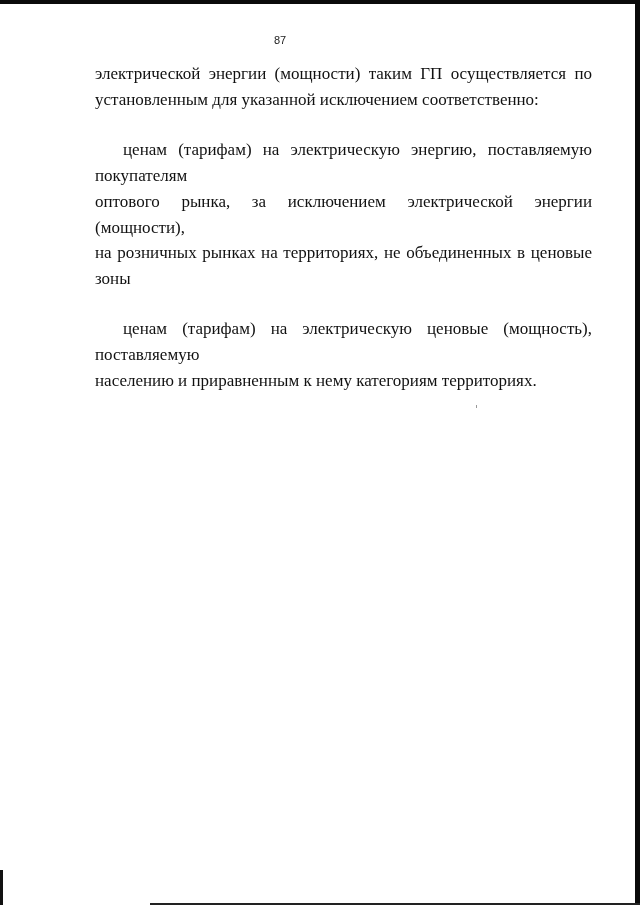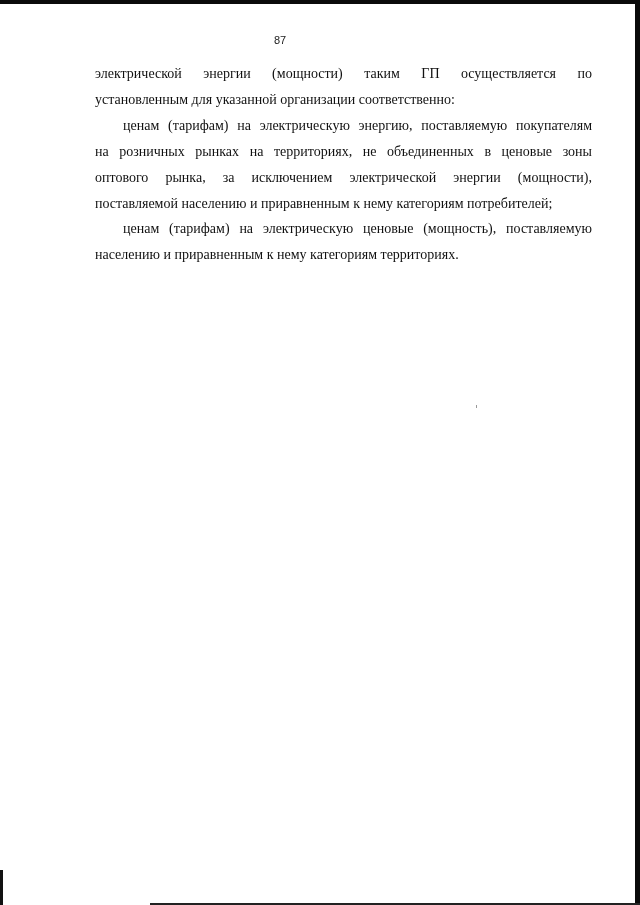--- a/index.html
+++ b/index.html
@@ -10,42 +10,41 @@
   .scan-border-top { position: absolute; left: 0; top: 0; width: 640px; height: 4px; background: #0a0a0a; }
   .scan-border-right { position: absolute; right: 0; top: 0; width: 5px; height: 905px; background: #0a0a0a; }
   .scan-border-bottom { position: absolute; left: 150px; bottom: 0; width: 490px; height: 2px; background: #222; }
   .scan-border-left { position: absolute; left: 0; top: 870px; width: 3px; height: 35px; background: #111; }
   .page-number {
     position: absolute; top: 34px; left: 0; width: 560px; text-align: center;
     font-family: "Liberation Sans", sans-serif; font-size: 11px; color: #222;
   }
   .content {
     position: absolute; left: 95px; top: 61px; width: 497px;
-    font-size: 14px; line-height: 25.9px;
+    font-size: 17px; line-height: 25.9px;
   }
   .content p { margin: 0; text-align: justify; text-align-last: left; }
-  .content p.indent { text-indent: 28px; }
+  .content p.indent { text-indent: 28px; margin-top: 24px; }
   .justify-full { text-align-last: justify !important; }
   .speck { position: absolute; left: 476px; top: 405px; width: 1px; height: 3px; background: #999; }
 </style>
 </head>
 <body>
 
 <div class="scan-border-top"></div>
 <div class="scan-border-right"></div>
 <div class="scan-border-bottom"></div>
 <div class="scan-border-left"></div>
 <div class="speck"></div>
 
 <div class="page-number">87</div>
 
 <div class="content">
   <p class="justify-full">электрической энергии (мощности) таким ГП осуществляется по</p>
-  <p>установленным для указанной организации соответственно:</p>
+  <p>установленным для указанной исключением соответственно:</p>
 
   <p class="indent justify-full">ценам (тарифам) на электрическую энергию, поставляемую покупателям</p>
+  <p class="justify-full">оптового рынка, за исключением электрической энергии (мощности),</p>
   <p class="justify-full">на розничных рынках на территориях, не объединенных в ценовые зоны</p>
-  <p class="justify-full">оптового рынка, за исключением электрической энергии (мощности),</p>
-  <p>поставляемой населению и приравненным к нему категориям потребителей;</p>
 
   <p class="indent justify-full">ценам (тарифам) на электрическую ценовые (мощность), поставляемую</p>
   <p>населению и приравненным к нему категориям территориях.</p>
 </div>
 
 </body></html>

